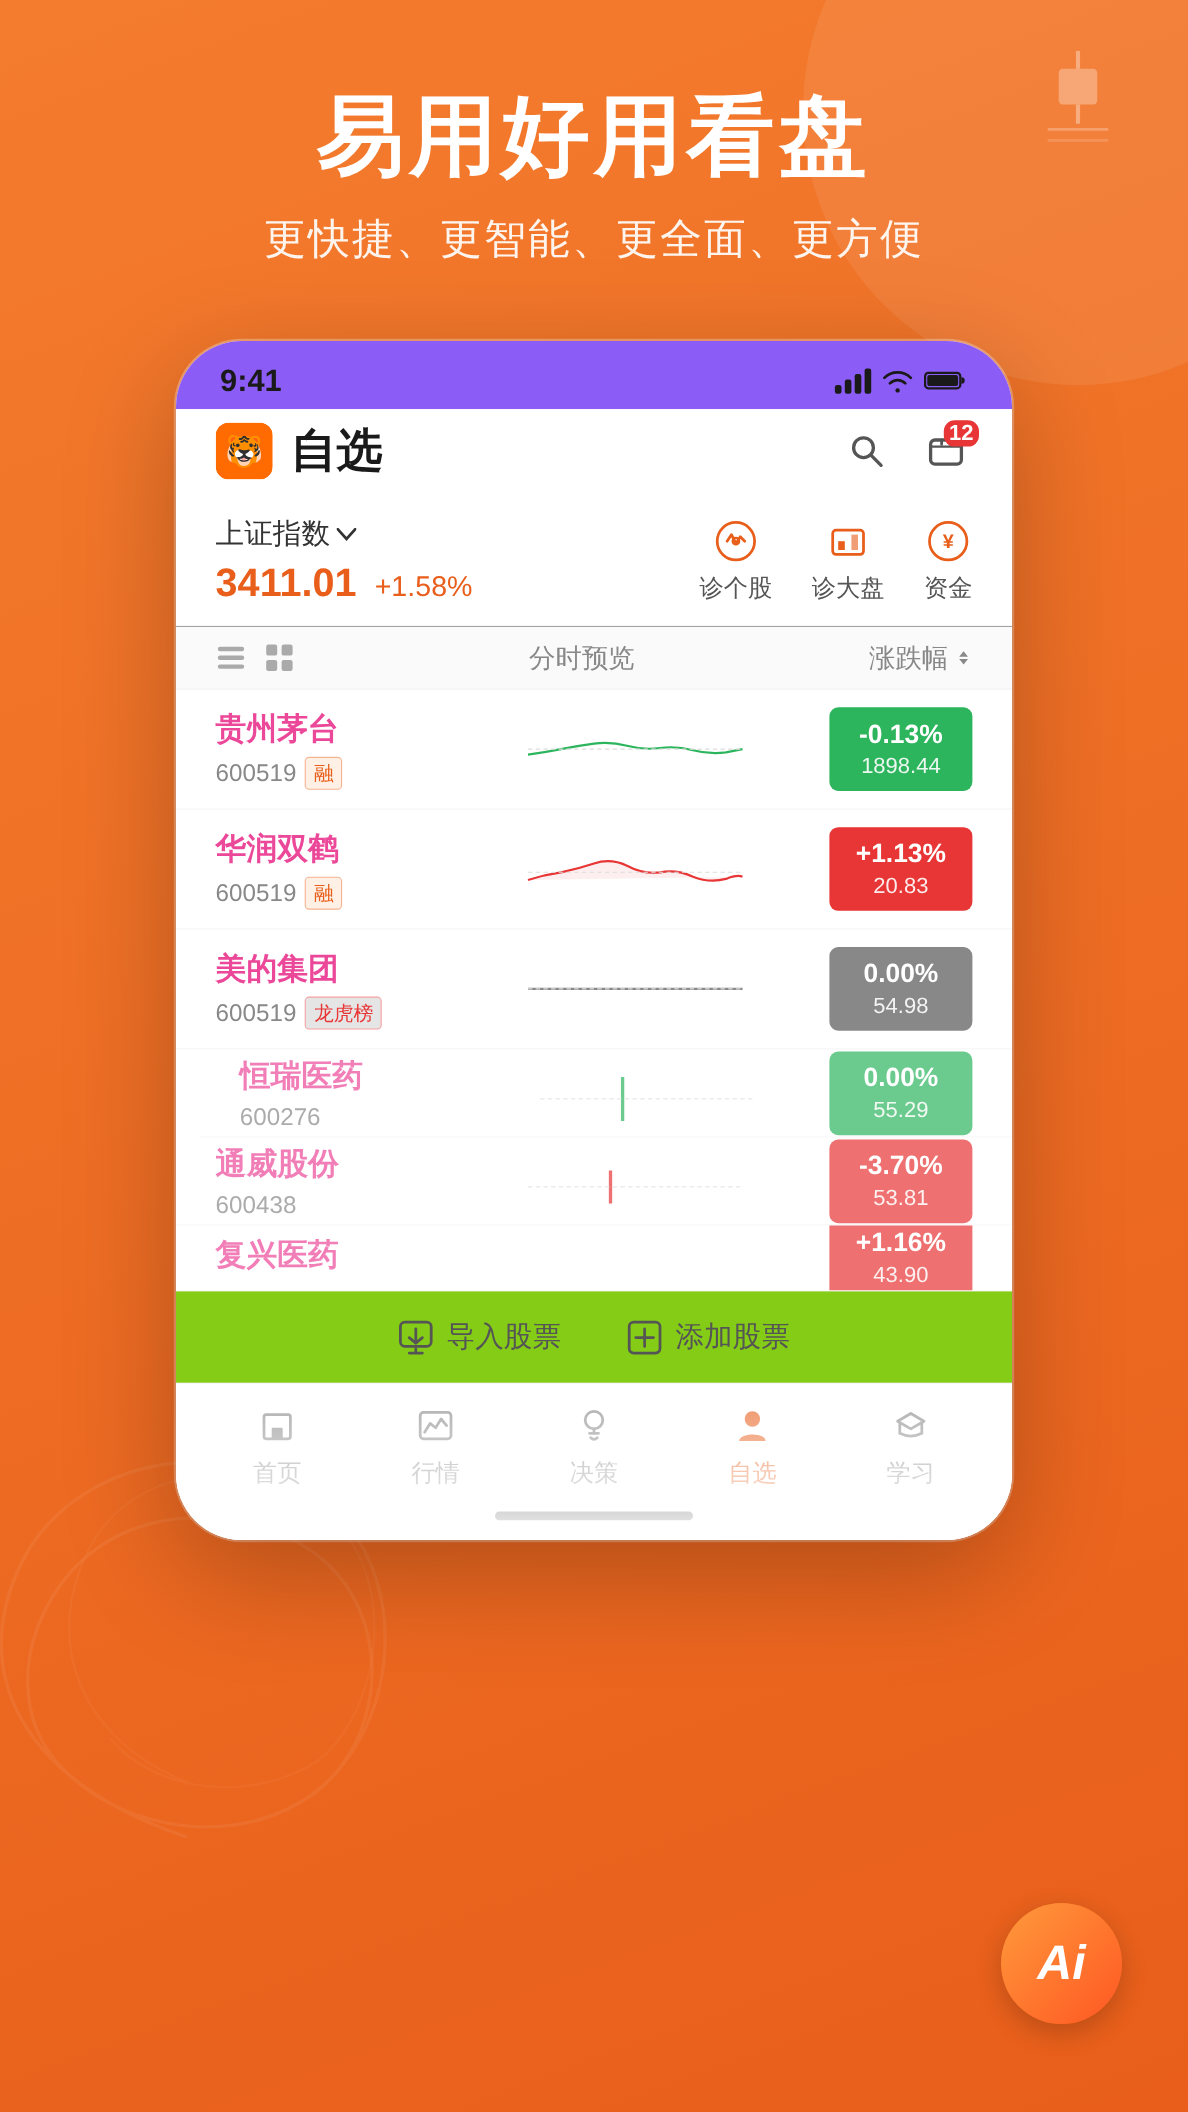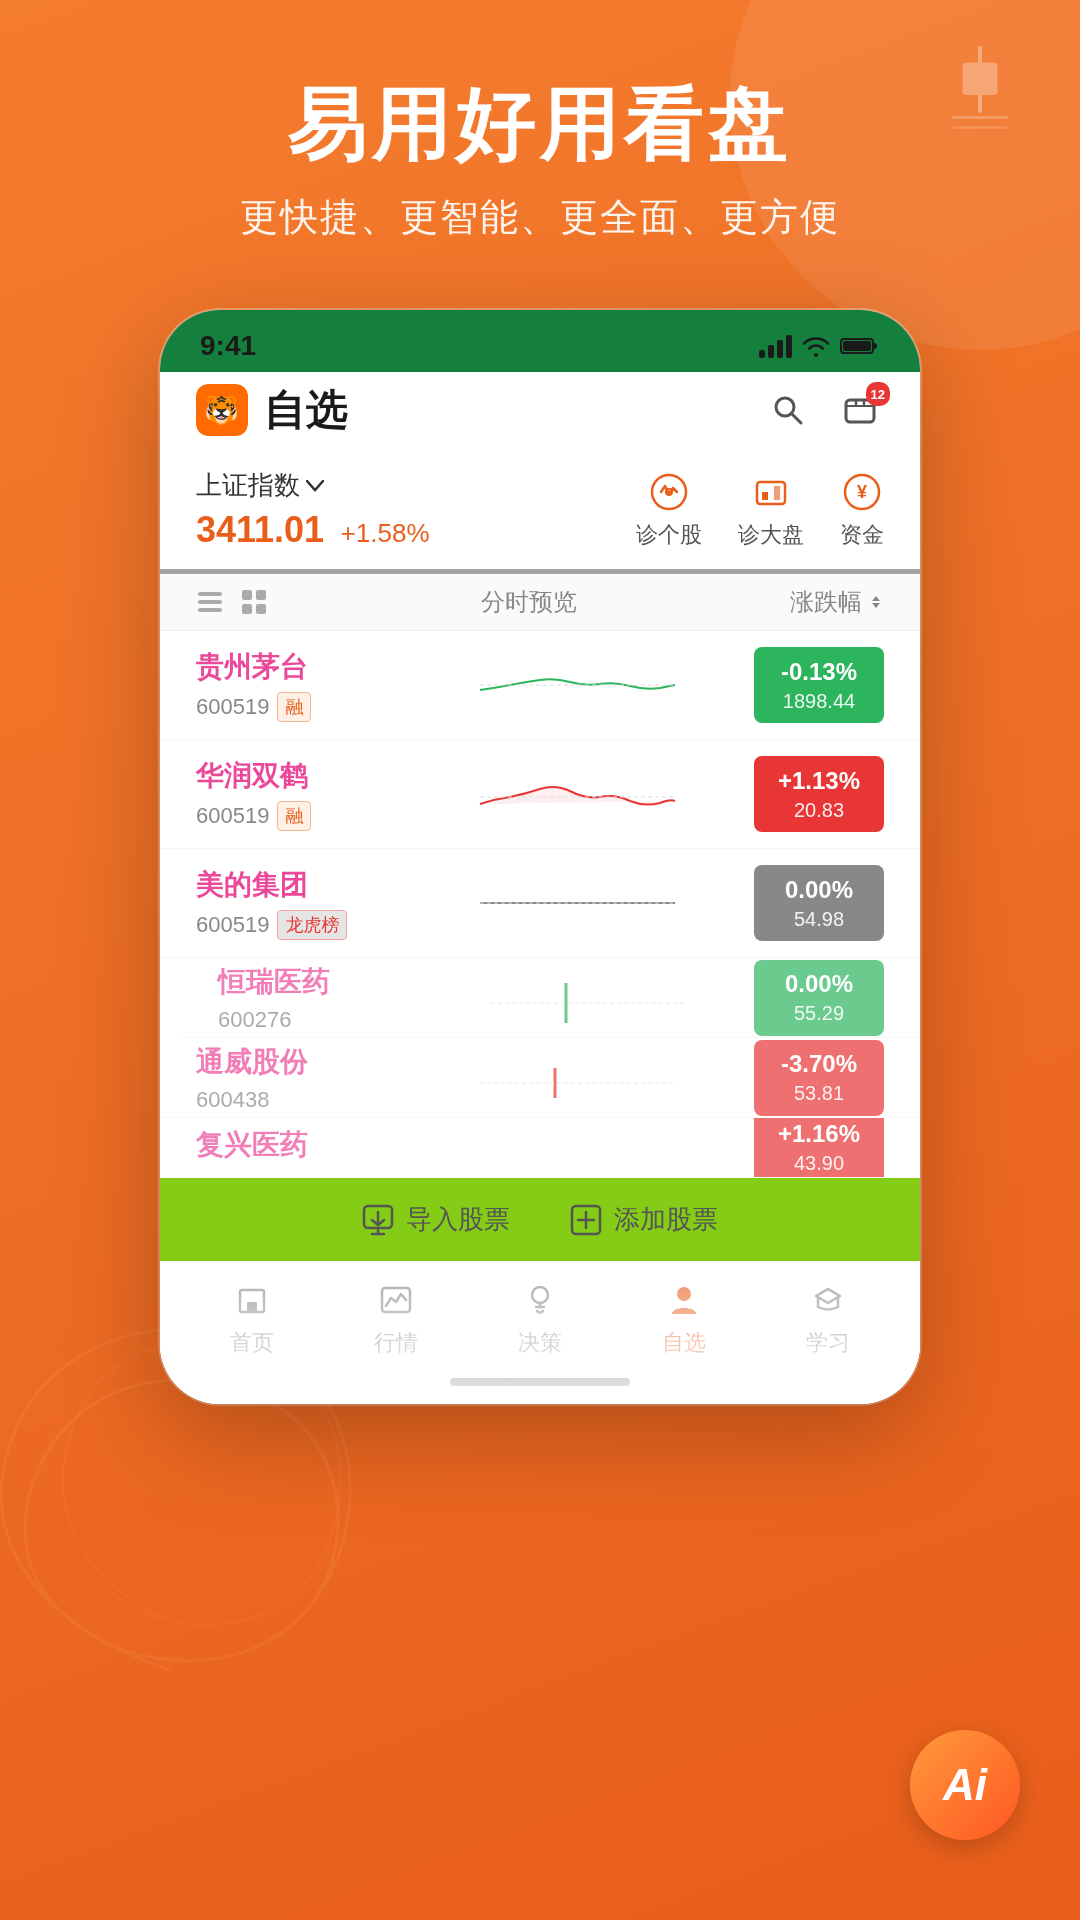--- a/index.html
+++ b/index.html
@@ -77,21 +77,21 @@
       padding: 0;
       position: relative;
     }
 
     
     .status-bar {
       display: flex;
       justify-content: space-between;
       align-items: center;
       padding: 20px 40px 10px;
-      background: #15803d;
+      background: #8b5cf6;
     }
     .status-time {
       font-size: 28px;
       font-weight: 600;
       color: #1a1a1a;
     }
     .status-icons {
       display: flex;
       align-items: center;
       gap: 10px;
@@ -134,38 +134,38 @@
       align-items: center;
       justify-content: center;
     }
     .notification-badge {
       position: absolute;
       top: -4px;
       right: -6px;
       background: #e83535;
       color: #fff;
       border-radius: 10px;
-      font-size: 13px;
+      font-size: 20px;
       min-width: 24px;
       height: 24px;
       display: flex;
       align-items: center;
       justify-content: center;
       padding: 0 5px;
       font-weight: 600;
     }
 
     
     .index-section {
       display: flex;
       align-items: center;
       justify-content: space-between;
       padding: 14px 36px 18px;
       background: #fff;
-      border-bottom: 5px solid #a3a3a3;
+      border-bottom: 1px solid #a3a3a3;
       gap: 28px;
     }
     .index-left {}
     .index-name {
       display: flex;
       align-items: center;
       gap: 6px;
       font-size: 26px;
       color: #333;
       margin-bottom: 6px;

